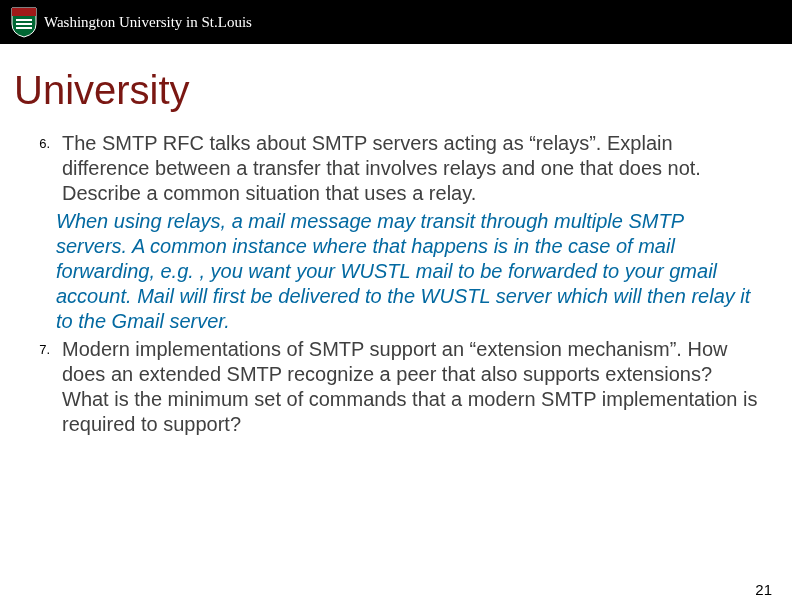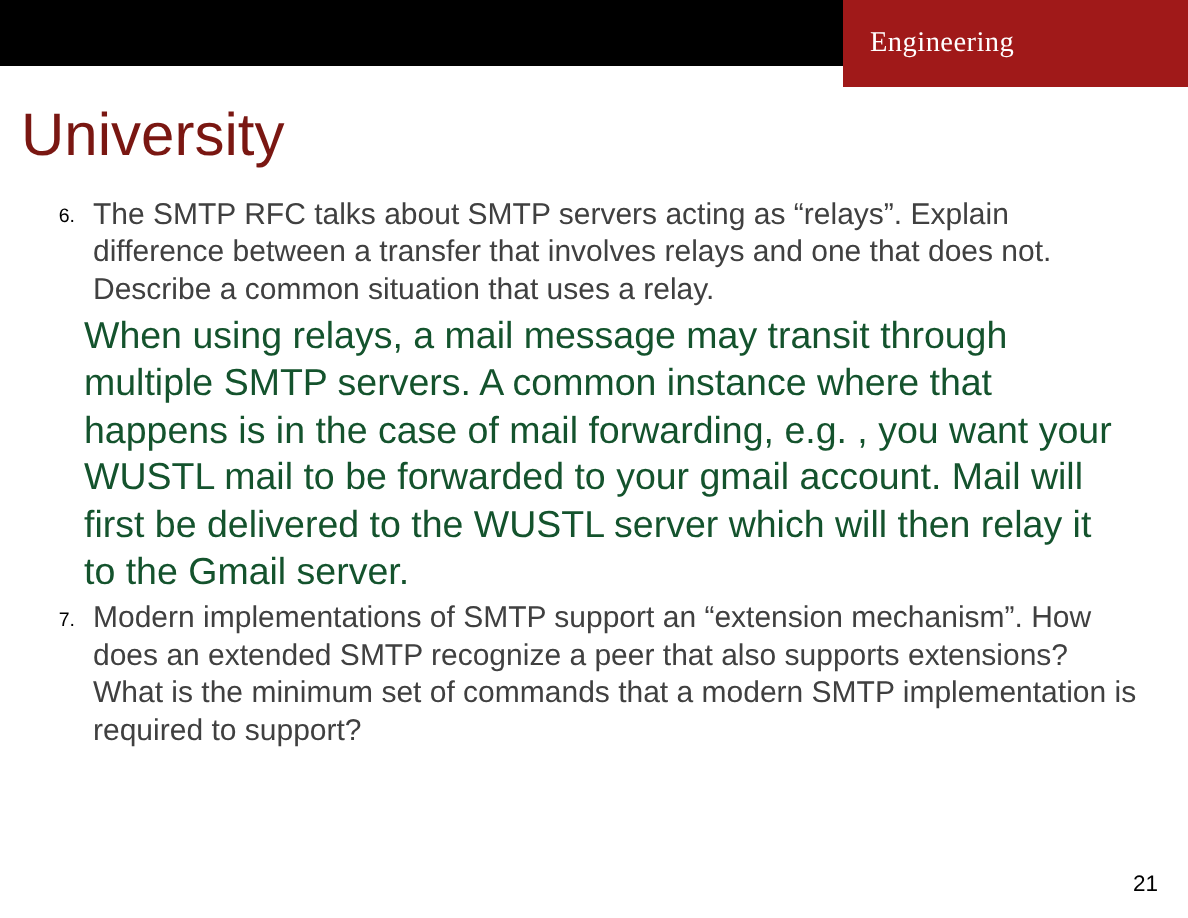--- a/index.html
+++ b/index.html
@@ -81,40 +81,52 @@
   }
   .body-text {
     flex: 1;
     font-size: 20px;
     line-height: 1.26;
     color: #404040;
   }
   .answer {
     margin-left: 28px;
     margin-right: 10px;
-    font-size: 25px;
+    font-style: italic;
+    font-size: 20px;
     line-height: 1.26;
-    color: #14532d;
+    color: #0369a1;
     margin-top: 2px;
     margin-bottom: 2px;
   }
   .page-num {
     position: absolute;
     right: 20px;
     bottom: 14px;
     font-size: 15px;
     color: #000;
   }
 </style>
 </head>
 <body>
 
 <div class="header-bar">
-  <div class="eng-block">
-    <span>Engineering</span>
+  <div class="logo-box">
+    <div class="shield">
+      <svg viewBox="0 0 28 32" width="28" height="32">
+        <path d="M2 2 H26 V18 Q26 28 14 31 Q2 28 2 18 Z" fill="#006633" stroke="#fff" stroke-width="1"></path>
+        <path d="M2 2 H26 V10 H2 Z" fill="#a01919"></path>
+        <rect x="6" y="13" width="16" height="2" fill="#fff"></rect>
+        <rect x="6" y="17" width="16" height="2" fill="#fff"></rect>
+        <rect x="6" y="21" width="16" height="2" fill="#fff"></rect>
+      </svg>
+    </div>
+    <div class="logo-text">
+      <span class="wash">Washington University in St.Louis</span>
+    </div>
   </div>
 </div>
 
 <h1 class="title">University</h1>
 
 <div class="content">
   <div class="item">
     <div class="num">6.</div>
     <div class="body-text">The SMTP RFC talks about SMTP servers acting as “relays”. Explain difference between a transfer that involves relays and one that does not. Describe a common situation that uses a relay.</div>
   </div>

